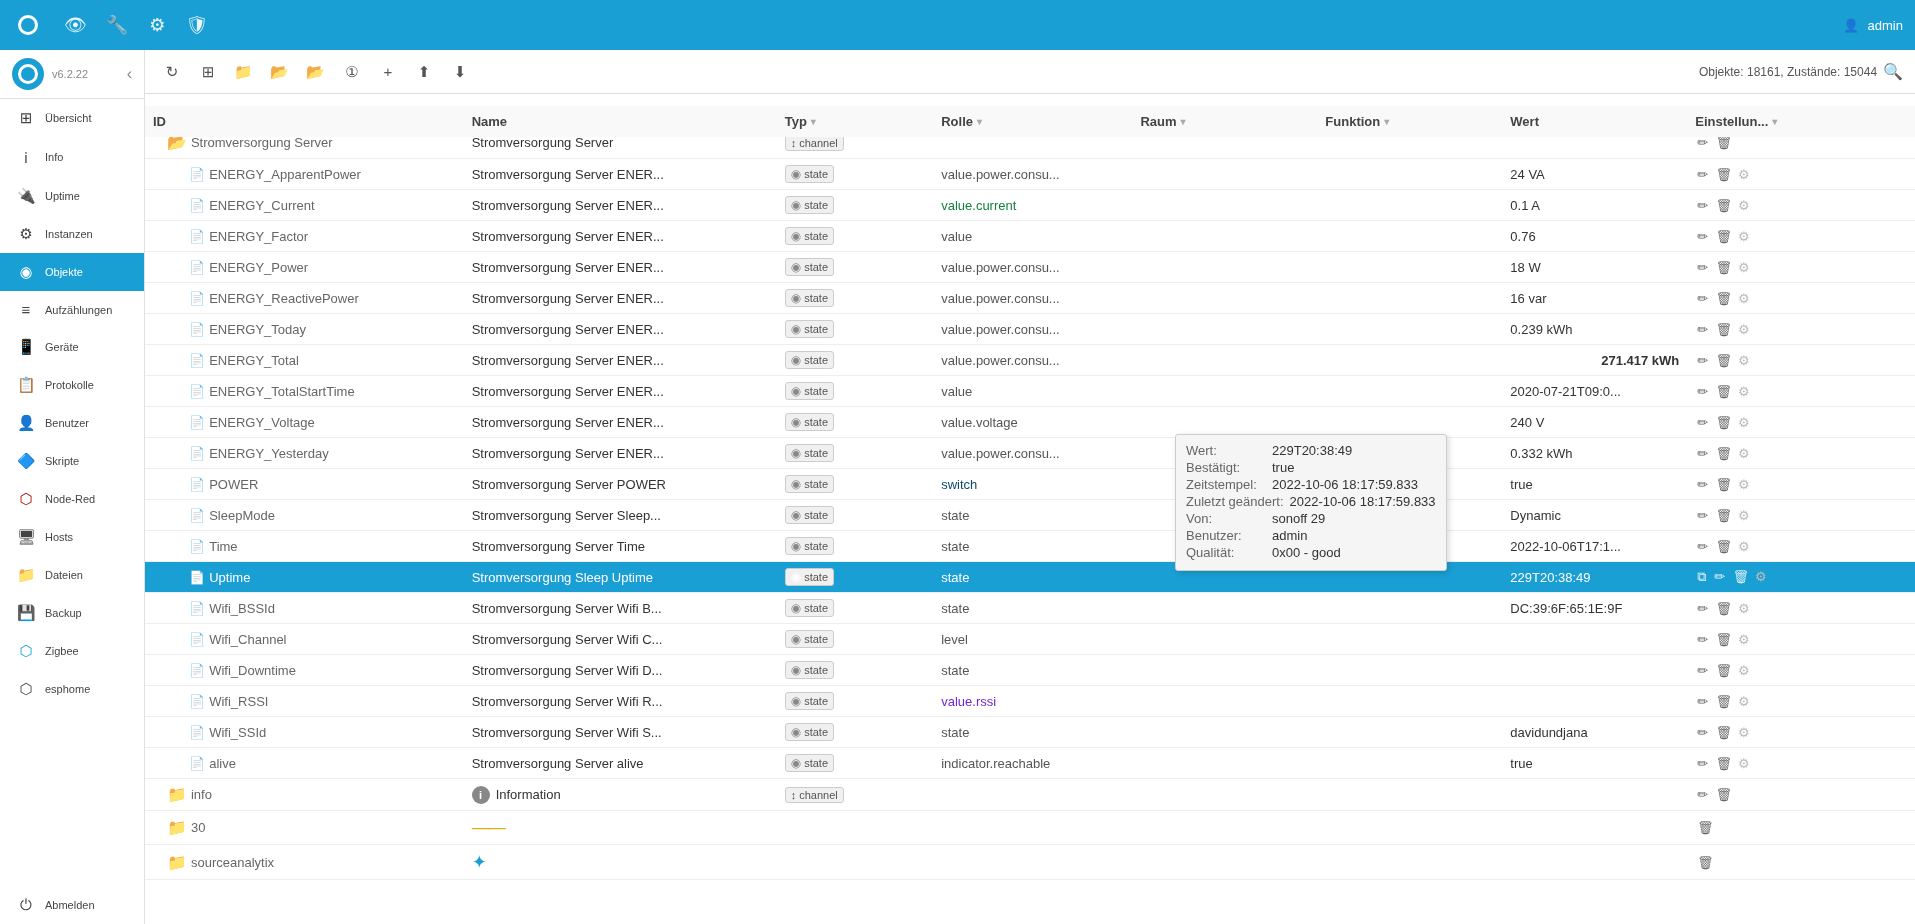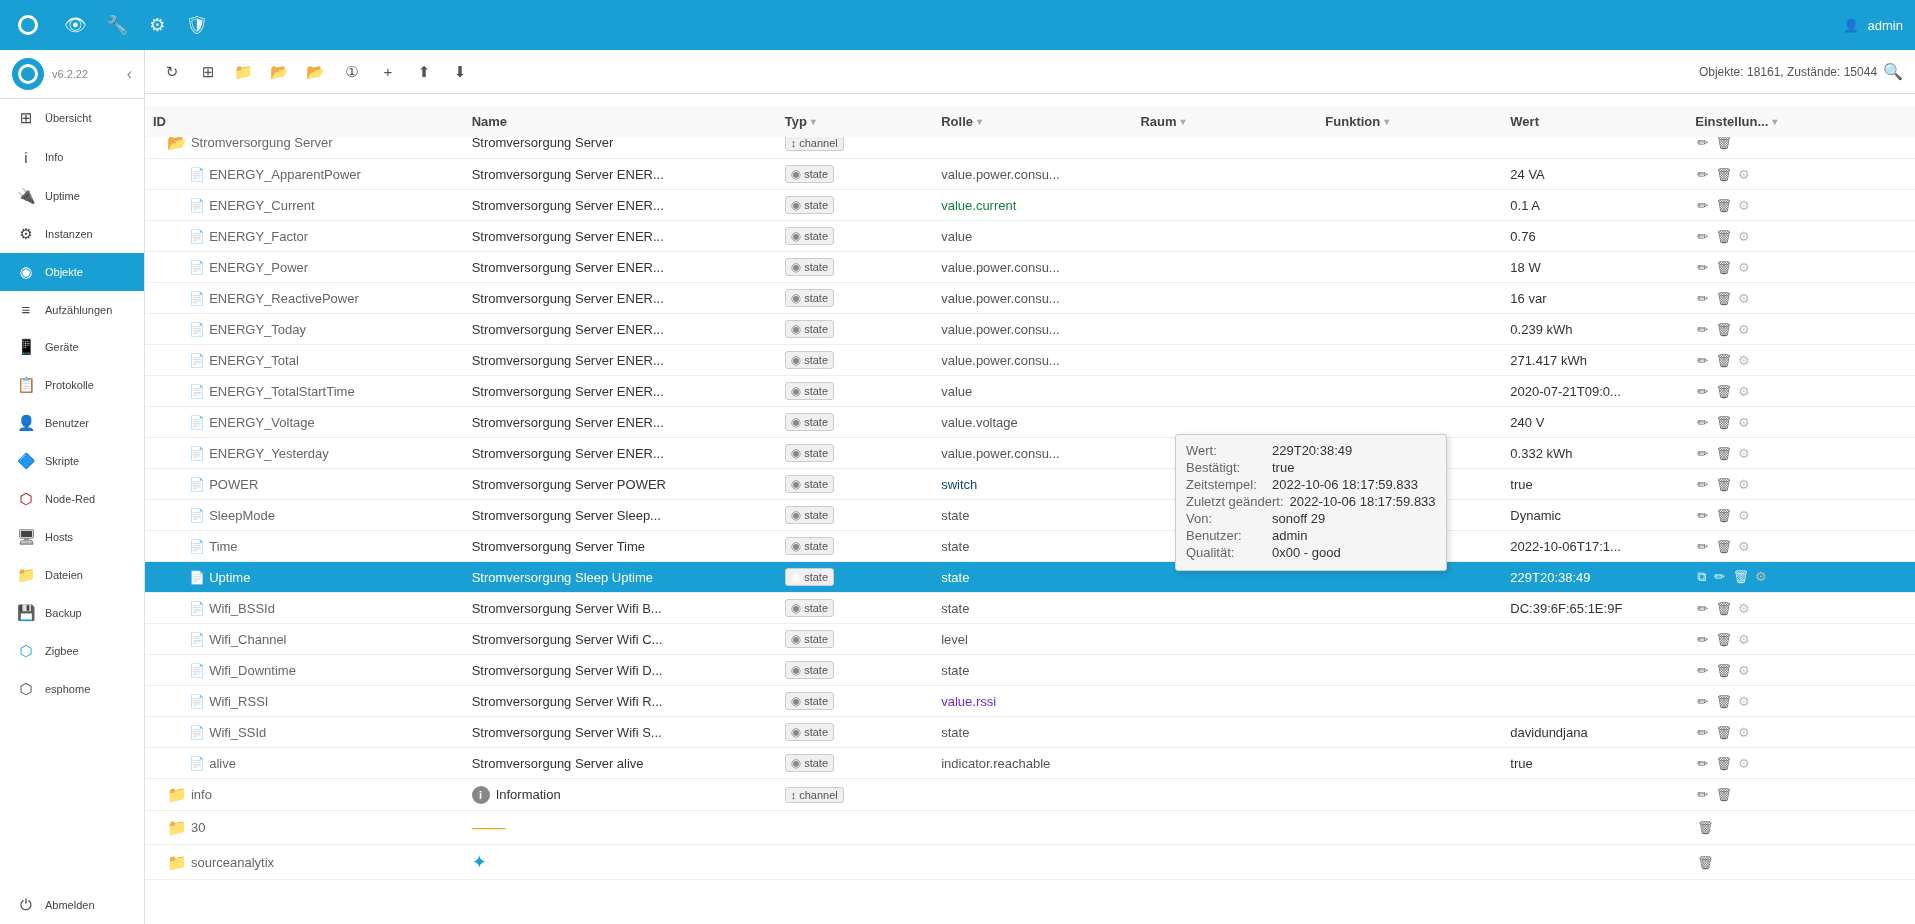--- a/index.html
+++ b/index.html
@@ -436,21 +436,21 @@
         <span style="padding-left:36px; display:inline-flex; align-items:center;">
           <span style="color:#888; font-size:13px; margin-right:4px;">📄</span>
           ENERGY_Total
         </span>
       </td>
       <td style="max-width:220px; overflow:hidden; text-overflow:ellipsis;">Stromversorgung Server ENER...</td>
       <td><span class="type-badge"><span style="color:#888; font-size:12px;">◉</span> state</span></td>
       <td style="color:#555;">value.power.consu...</td>
       <td></td>
       <td></td>
-      <td style="font-weight:400;">271.417 kWh</td>
+      <td style="font-weight:700;text-align:right;">271.417 kWh</td>
       <td>
         
         <span class="action-icon" style="color:#666;">✏</span>
         <span class="action-icon" style="color:#666;">🗑</span>
         <span class="gear-icon">⚙</span>
       </td>
     </tr>
             <tr>
       <td class="id-col">
         <span style="padding-left:36px; display:inline-flex; align-items:center;">

